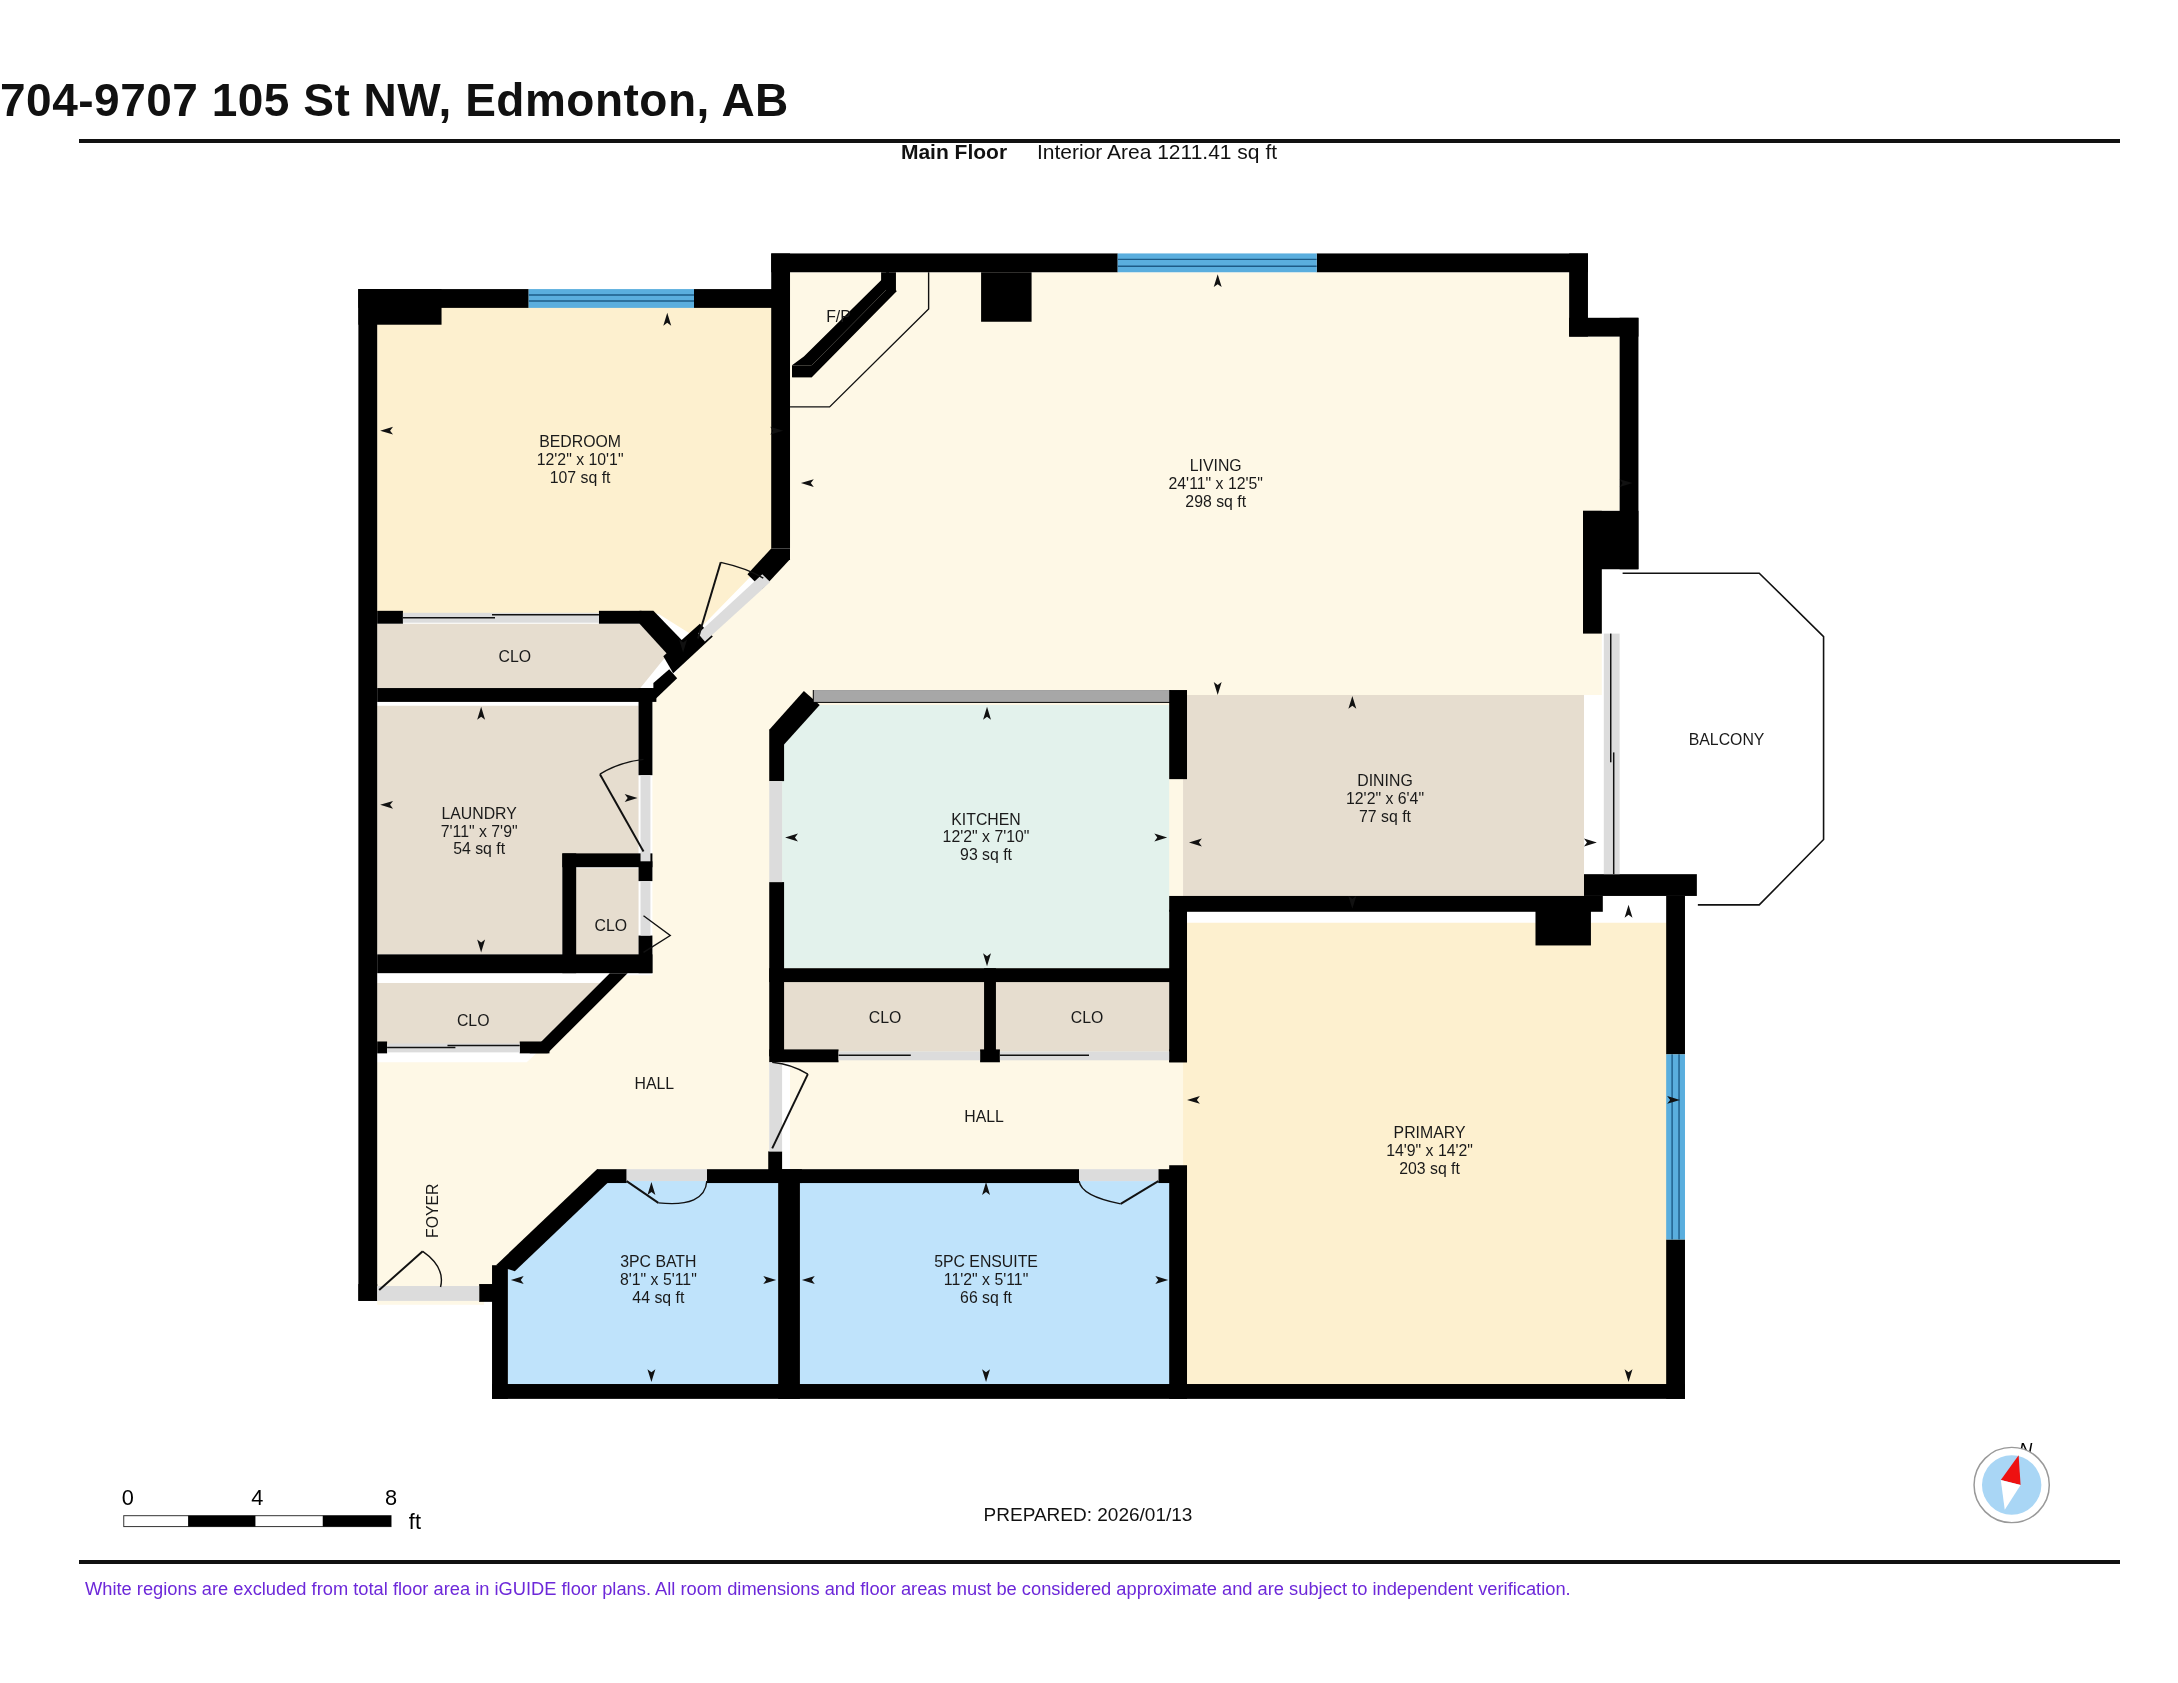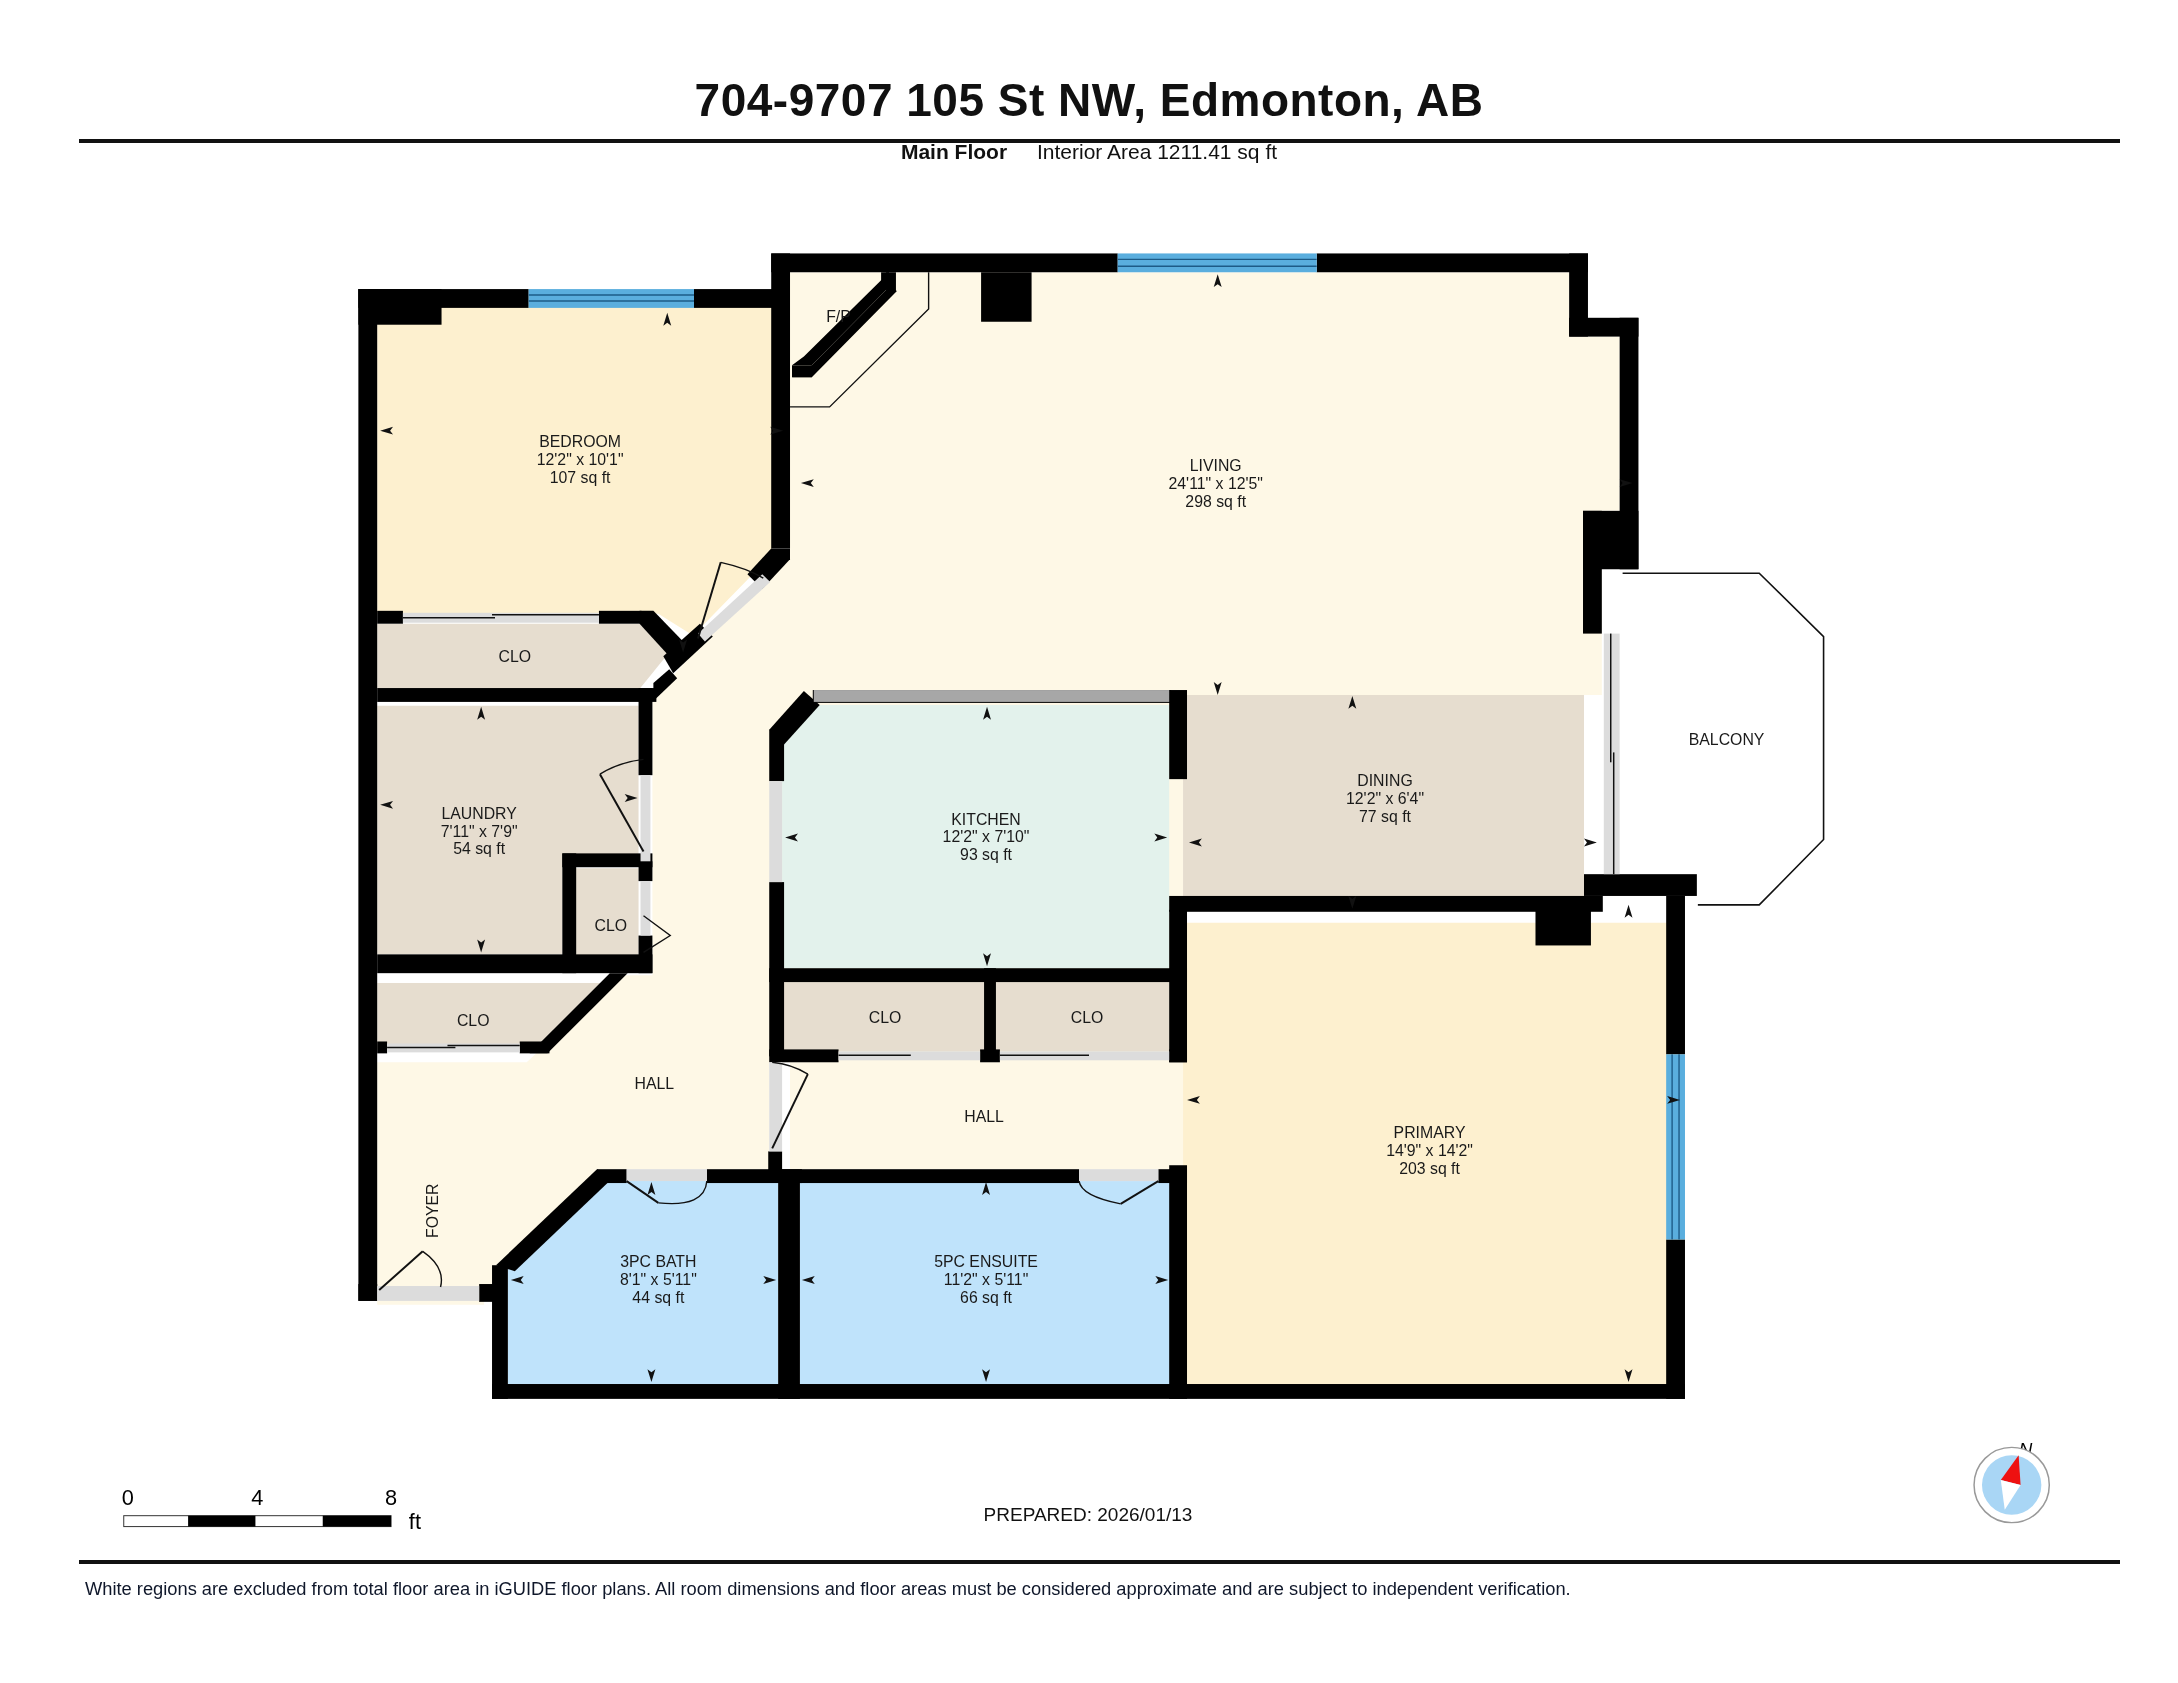--- a/index.html
+++ b/index.html
@@ -1,25 +1,25 @@
 <!DOCTYPE html>
 <html><head>
 <meta charset="utf-8">
 <style>
   html, body { margin: 0; padding: 0; background: #ffffff; }
   body { width: 2178px; height: 1683px; position: relative; overflow: hidden; font-family: "Liberation Sans", sans-serif; color: #111; }
-  .title { position: absolute; left: 0; width: 2178px; top: 73px; text-align: center; font-size: 46px; font-weight: bold; letter-spacing: 0.5px; }
+  .title { position: absolute; left: 0; width: 2178px; top: 73px; text-align: left; font-size: 46px; font-weight: bold; letter-spacing: 0.5px; }
   .rule { position: absolute; left: 79px; width: 2041px; height: 4px; background: #111; }
   .subtitle { position: absolute; top: 140px; left: 0; width: 2178px; text-align: center; font-size: 21px; }
   .subtitle .floor { font-weight: bold; margin-right: 24px; }
   svg.plan { position: absolute; left: 0; top: 0; }
   .room-label { font-family: "Liberation Sans", sans-serif; font-size: 16px; fill: #1a1a1a; text-anchor: middle; }
   .prepared { position: absolute; top: 1504px; left: 0; width: 2178px; text-align: center; font-size: 19px; padding-left: 0; }
   .prepared span { position: relative; left: -1px; }
-  .disclaimer { position: absolute; top: 1578px; left: 85px; font-size: 18.3px; color: #0f172a; }
+  .disclaimer { position: absolute; top: 1578px; left: 85px; font-size: 18.3px; color: #6d28d9; }
 </style>
 </head>
 <body>
 
 <div class="title">704-9707 105 St NW, Edmonton, AB</div>
 <div class="rule" style="top:139px"></div>
 <div class="subtitle">
   <span class="floor">Main Floor</span>
   <span>Interior Area 1211.41 sq ft</span>
 </div>

